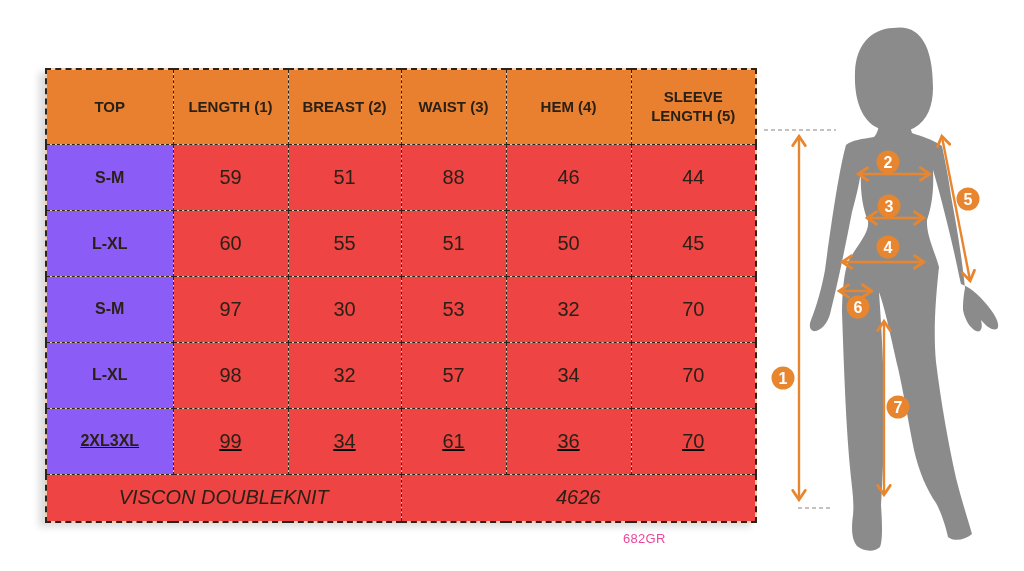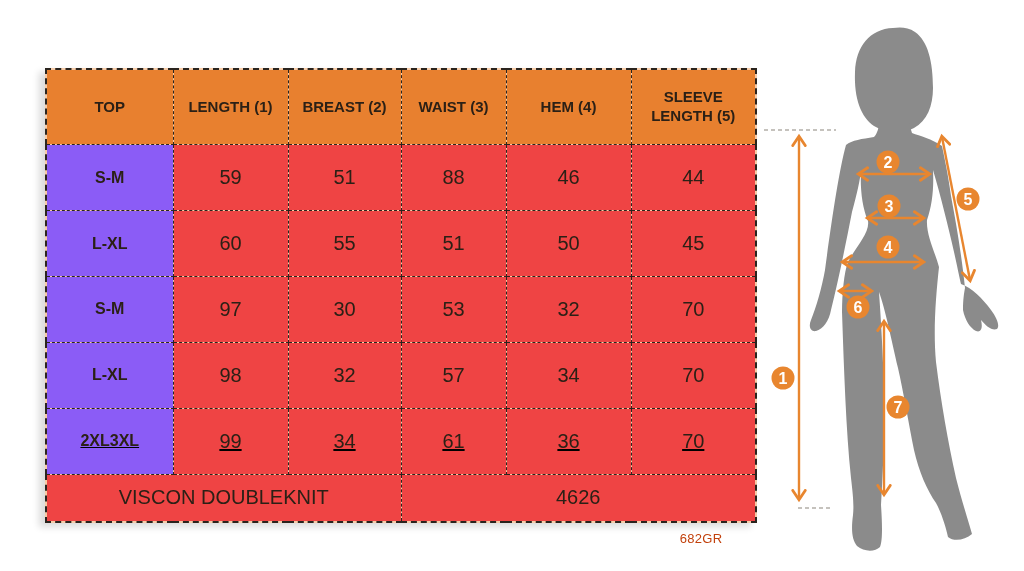--- a/index.html
+++ b/index.html
@@ -14,22 +14,22 @@
     box-shadow:-6px 4px 7px rgba(0,0,0,0.14);
   }
   table.size-chart td{
     border:1.6px dashed #2A241E;text-align:center;vertical-align:middle;
     color:#2B2016;padding:0 2px;overflow:hidden;
   }
   td.hdr{background:#E8802F;font-weight:bold;font-size:15px;line-height:1.25;}
   td.size-cell{background:#8b5cf6;font-weight:bold;font-size:16px;}
   td.val{background:#ef4444;font-size:20px;}
   .footnote{
-    position:absolute;top:531px;left:645px;width:112px;text-align:center;
-    font-size:13px;color:#c2410c;letter-spacing:0.3px;
+    position:absolute;top:531px;left:623px;width:112px;text-align:left;
+    font-size:13px;color:#ec4899;letter-spacing:0.3px;
   }
   .figure-svg{position:absolute;left:760px;top:0;width:264px;height:571px;}
   .marker-circle{fill:#E8862F;}
   .marker-label{
     fill:#ffffff;font-family:"Liberation Sans", sans-serif;
     font-size:16px;font-weight:bold;text-anchor:middle;
   }
   .measure-arrow{stroke:#E8862F;stroke-width:2.4;fill:none;}
   .guide-dash{stroke:#B3AEA8;stroke-width:1.4;stroke-dasharray:4 3;fill:none;}
   .silhouette{fill:#8B8B8B;}
@@ -90,21 +90,21 @@
           <td class="val">70</td>
         </tr>
         <tr style="height: 47px; text-decoration: underline;">
           <td class="size-cell">2XL3XL</td>
           <td class="val">99</td>
           <td class="val">34</td>
           <td class="val">61</td>
           <td class="val">36</td>
           <td class="val">70</td>
         </tr>
-        <tr style="height: 34px;">
+        <tr style="height: 34px; font-style: italic;">
           <td class="val" colspan="3">VISCON DOUBLEKNIT</td>
           <td class="val" colspan="3">4626</td>
         </tr>
       </tbody>
   </table>
 
   <div class="footnote">682GR</div>
 
   <svg class="figure-svg" viewBox="0 0 264 571">
     <defs>

